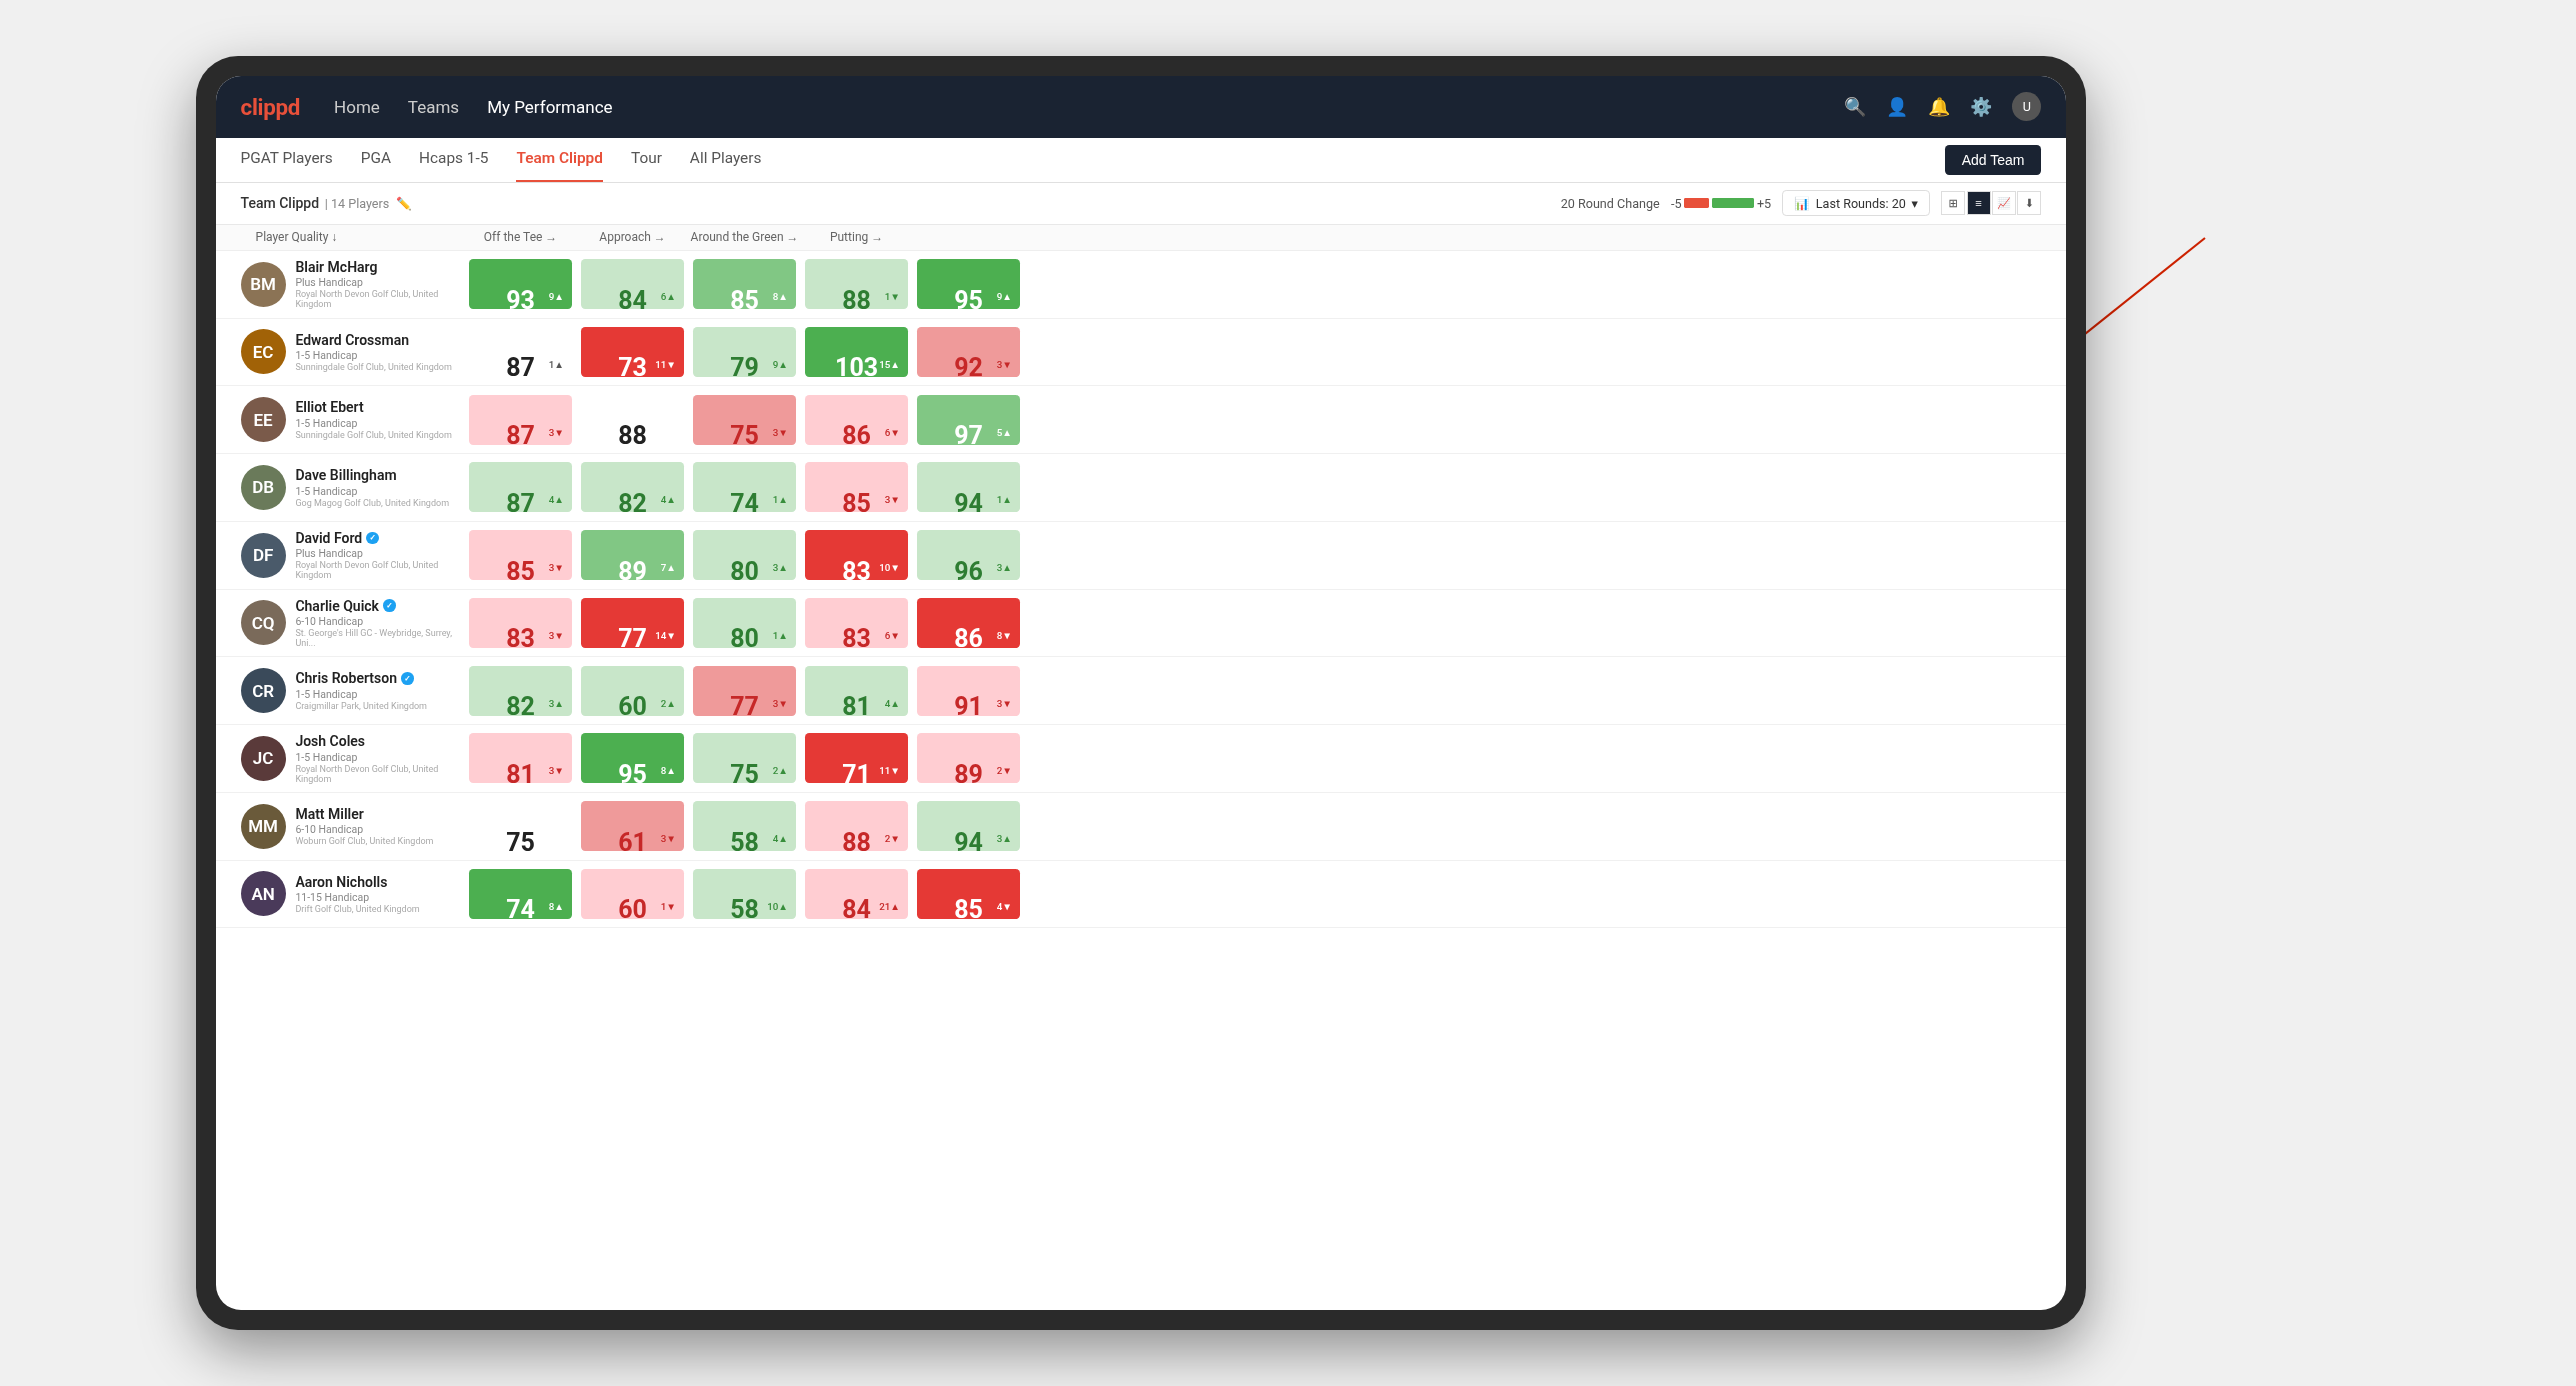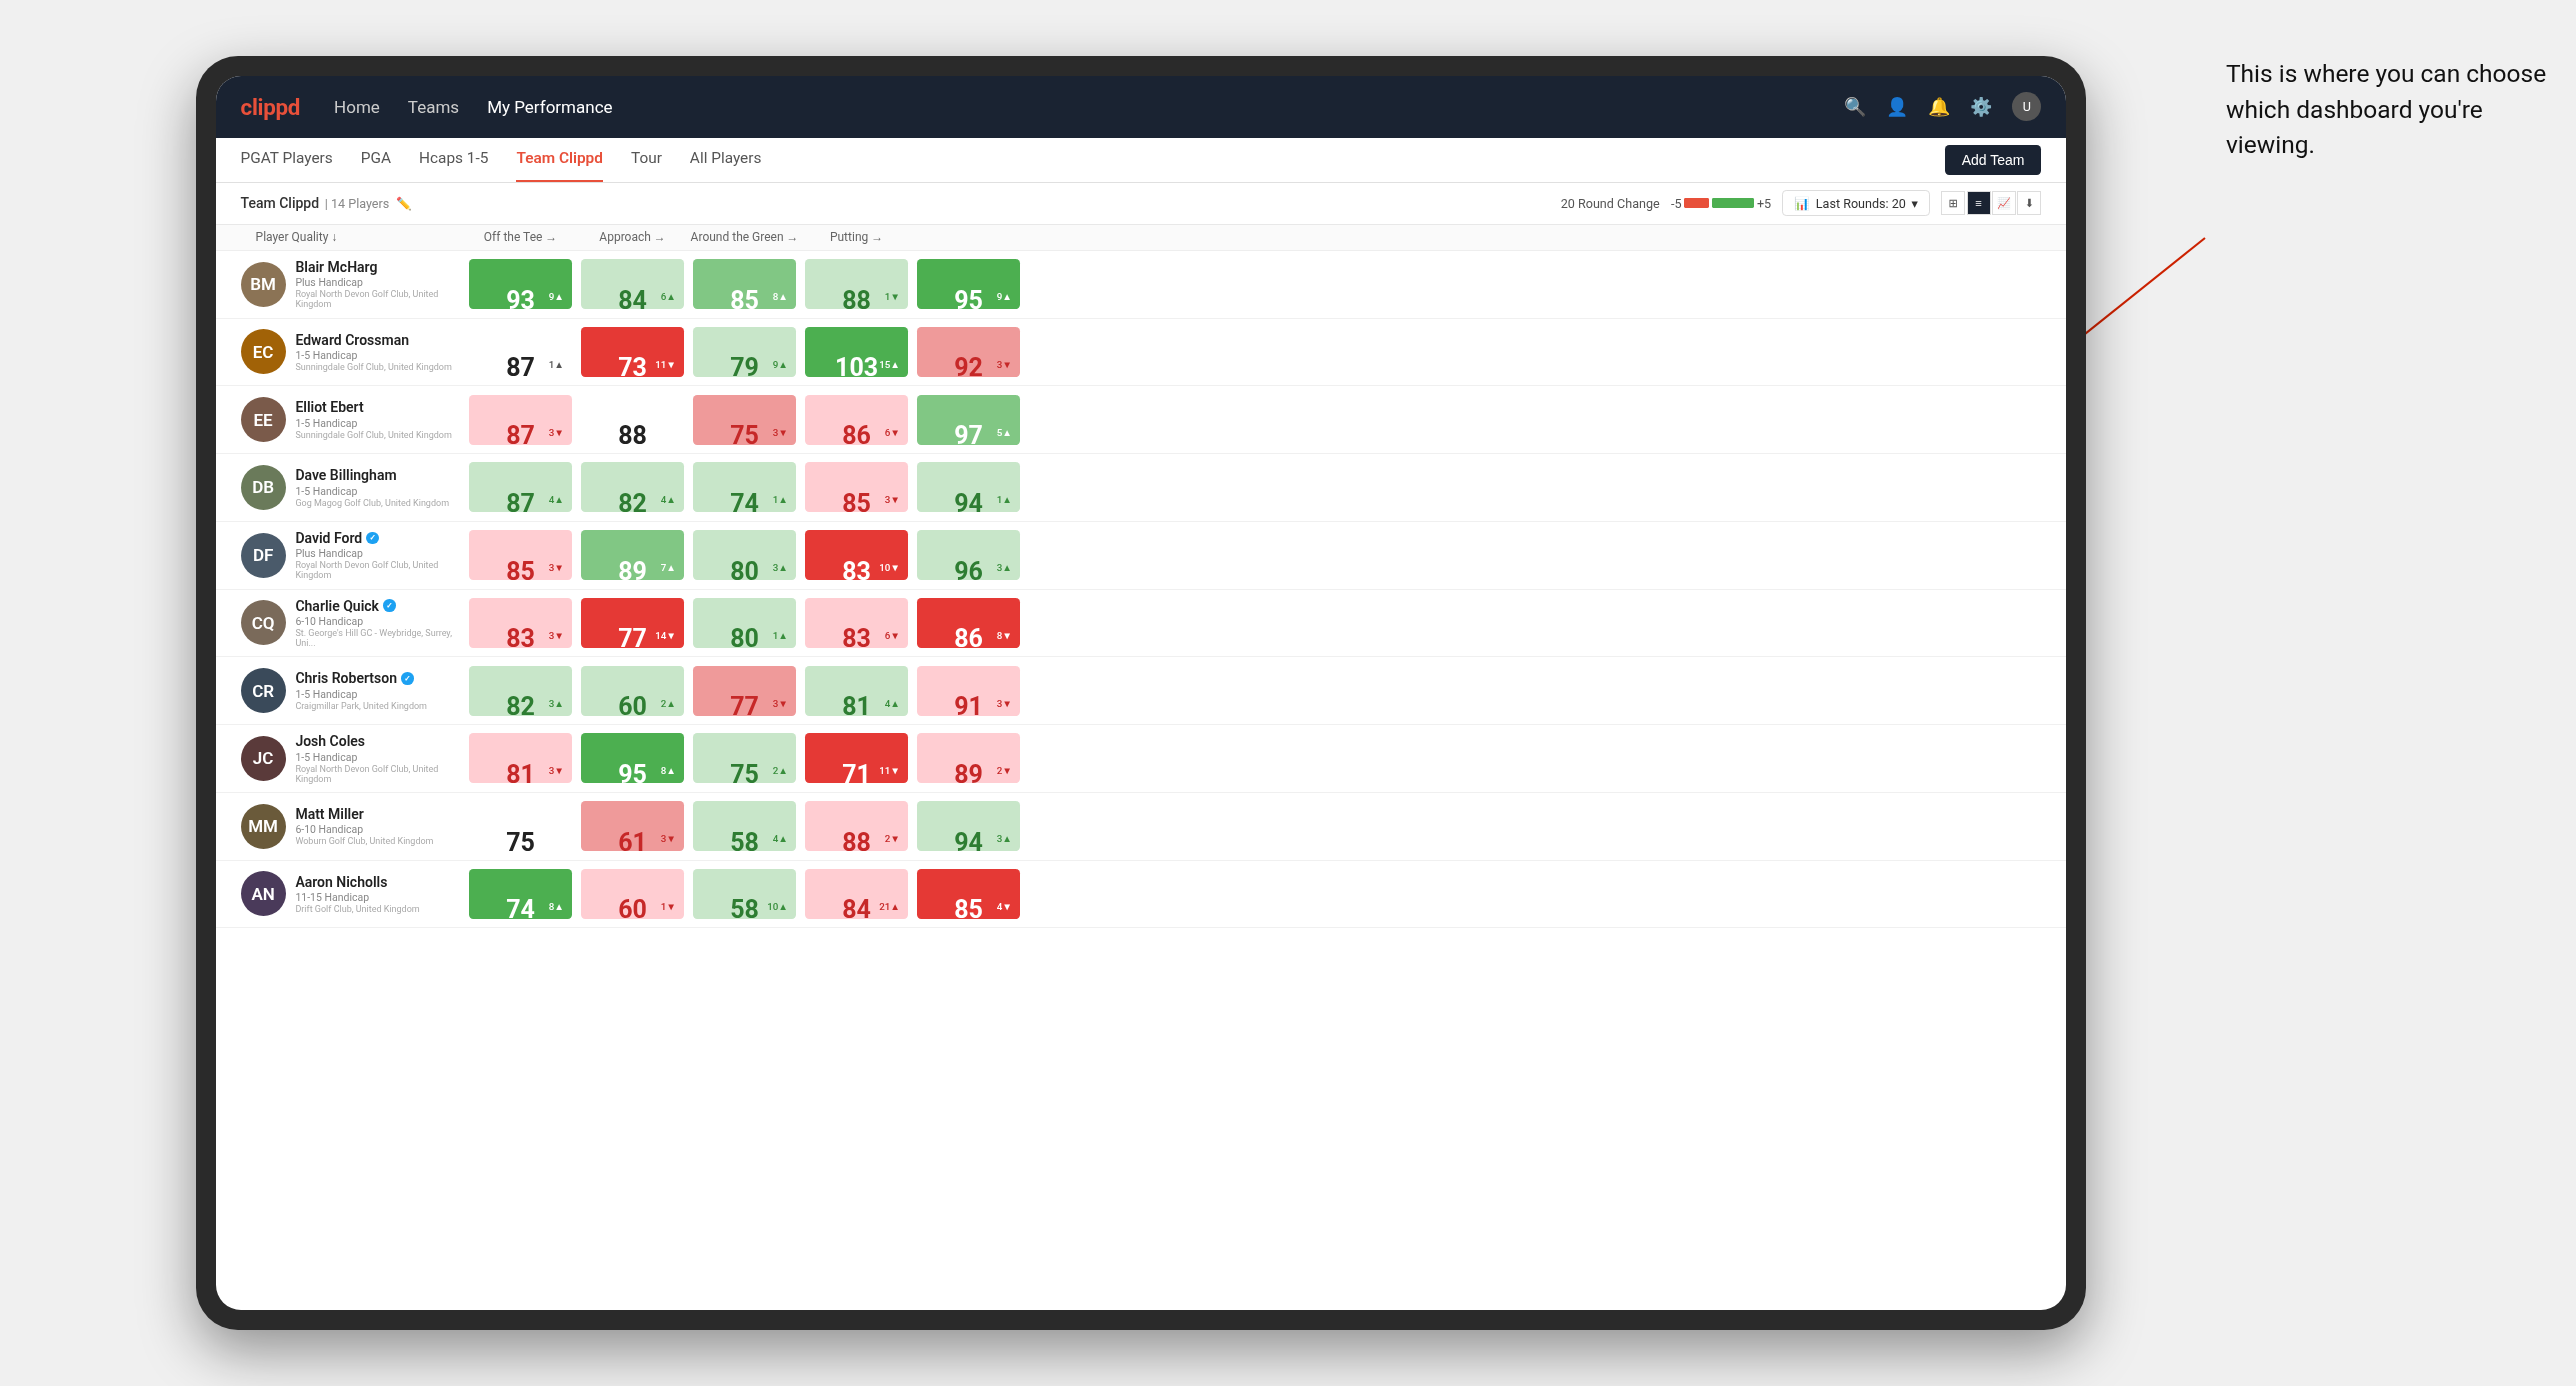--- a/index.html
+++ b/index.html
@@ -342,21 +342,20 @@
       position: absolute;
       top: 224px;
       right: 357px;
       pointer-events: none;
     }
   </style>
 </head>
 <body>
 
 <div class="right-panel">
-  <div class="callout-text">This is where you can choose which dashboard you're viewing.</div>
 </div>
 
 <svg class="arrow-annotation" width="280" height="210" viewBox="0 0 400 300">
   <line x1="380" y1="20" x2="80" y2="260" stroke="#cc2200" stroke-width="3" marker-end="url(#arrowhead)"></line>
   <defs>
     <marker id="arrowhead" markerWidth="10" markerHeight="7" refX="10" refY="3.5" orient="auto">
       <polygon points="0 0, 10 3.5, 0 7" fill="#cc2200"></polygon>
     </marker>
   </defs>
 </svg>

